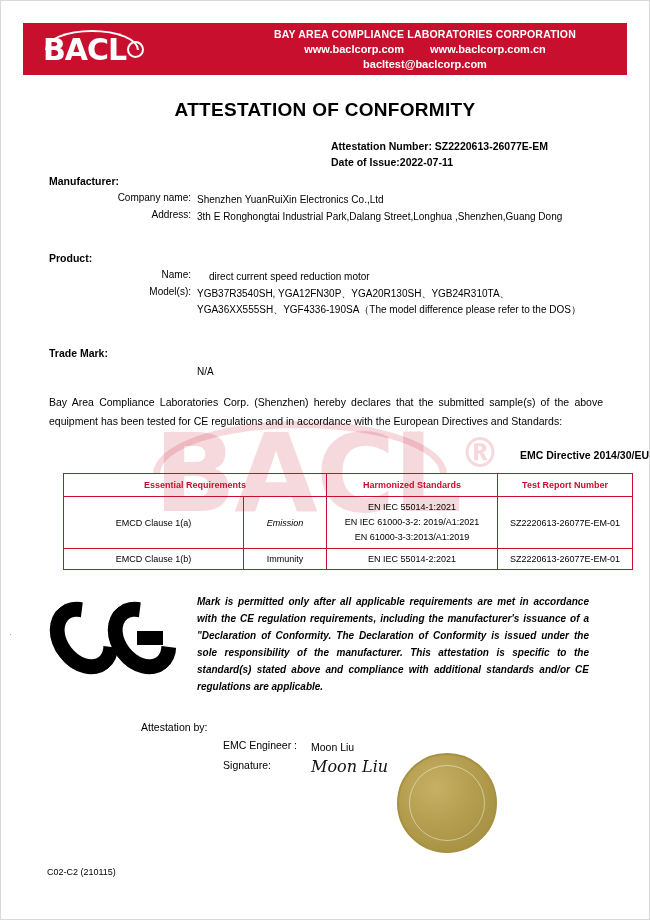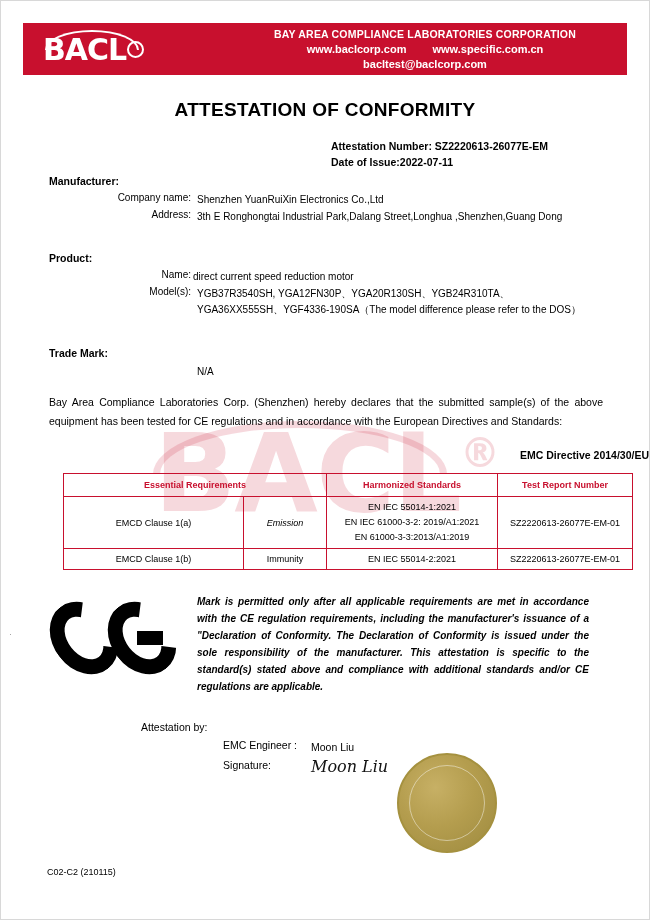--- a/index.html
+++ b/index.html
@@ -145,21 +145,21 @@
   }
 
   #manufacturer-label { top: 174px; left: 48px; }
   #company-name-label { top: 191px; left: 80px; }
   #company-name-value { top: 191px; left: 196px; }
   #address-label { top: 208px; left: 80px; }
   #address-value { top: 208px; left: 196px; width: 400px; }
 
   #product-label { top: 251px; left: 48px; }
   #product-name-label { top: 268px; left: 80px; }
-  #product-name-value { top: 268px; left: 192px; }
+  #product-name-value { top: 268px; left: 208px; }
   #models-label { top: 285px; left: 80px; }
   #models-value { top: 285px; left: 196px; width: 390px; }
 
   #trademark-label { top: 346px; left: 48px; }
   #trademark-value { top: 363px; left: 196px; }
 
   .declaration {
     position: absolute;
     top: 392px;
     left: 48px;
@@ -360,21 +360,21 @@
   <div class="watermark-swoosh"></div>
 
   <div class="header">
     <div class="header-left">
       <div class="logo-swoosh"></div>
       <div class="logo-text"><span>BACL</span><span class="logo-dot"></span></div>
     </div>
     <div class="header-right">
       <div class="hr-line1">BAY AREA COMPLIANCE LABORATORIES CORPORATION</div>
       <div class="hr-line2">
-        <span>www.baclcorp.com</span><span class="sep"></span><span>www.specific.com.cn</span>
+        <span>www.baclcorp.com</span><span class="sep"></span><span>www.baclcorp.com.cn</span>
       </div>
       <div class="hr-line3">bacltest@baclcorp.com</div>
     </div>
   </div>
 
   <div class="doc-title">ATTESTATION OF CONFORMITY</div>
 
   <div class="attest-meta">
     <div>Attestation Number: SZ2220613-26077E-EM</div>
     <div>Date of Issue:2022-07-11</div>

